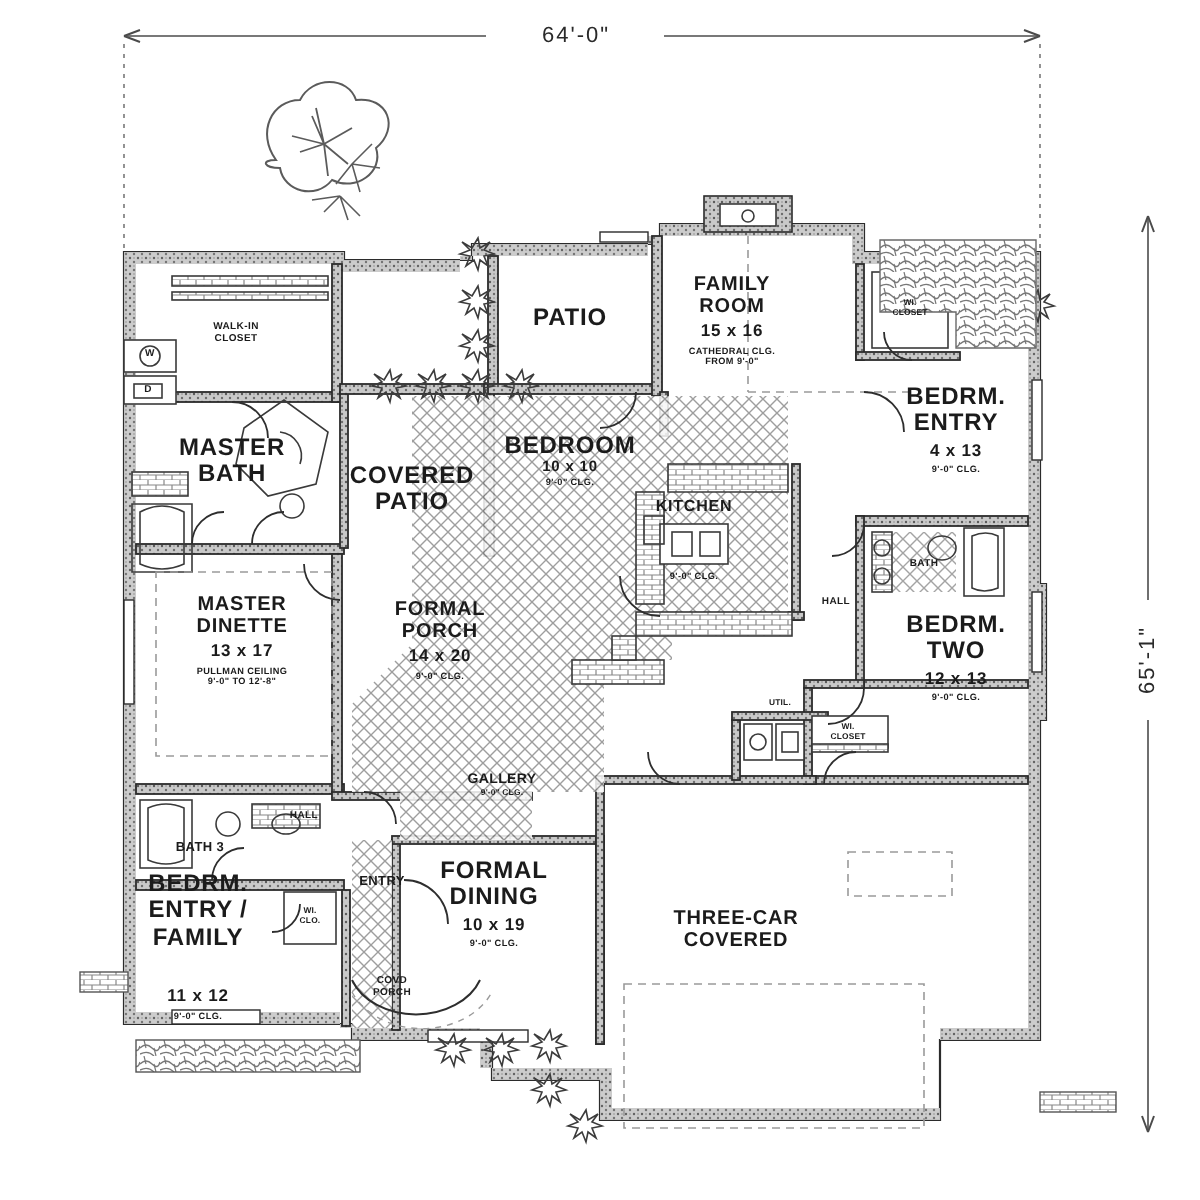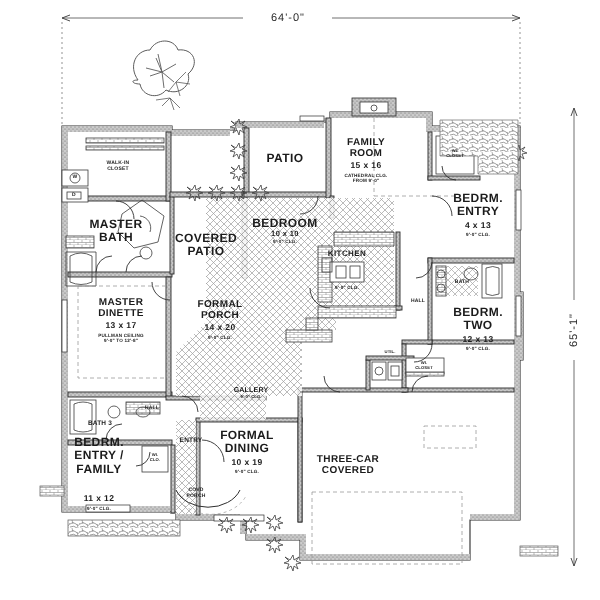--- a/index.html
+++ b/index.html
@@ -381,21 +381,21 @@
   <div class="rm-sub" style="margin-top:2px">9'-0" CLG.</div>
 </div>
 
 <div class="lbl stack" style="left:247px;top:452px;">
   <div class="rm-name">FORMAL</div>
   <div class="rm-name">DINING</div>
   <div class="rm-dim" style="margin-top:2px">10 x 19</div>
   <div class="rm-sub" style="margin-top:2px">9'-0" CLG.</div>
 </div>
 
-<div class="lbl stack" style="left:348px;top:465px;">
+<div class="lbl stack" style="left:368px;top:465px;">
   <div class="rm-name big">THREE-CAR</div>
   <div class="rm-name big">COVERED</div>
 </div>
 
 <div class="lbl stack" style="left:251px;top:393px;">
   <div class="tiny2" style="font-size:7px">GALLERY</div>
   <div class="tiny">9'-0" CLG.</div>
 </div>
 
 <div class="lbl" style="left:191px;top:441px;">

